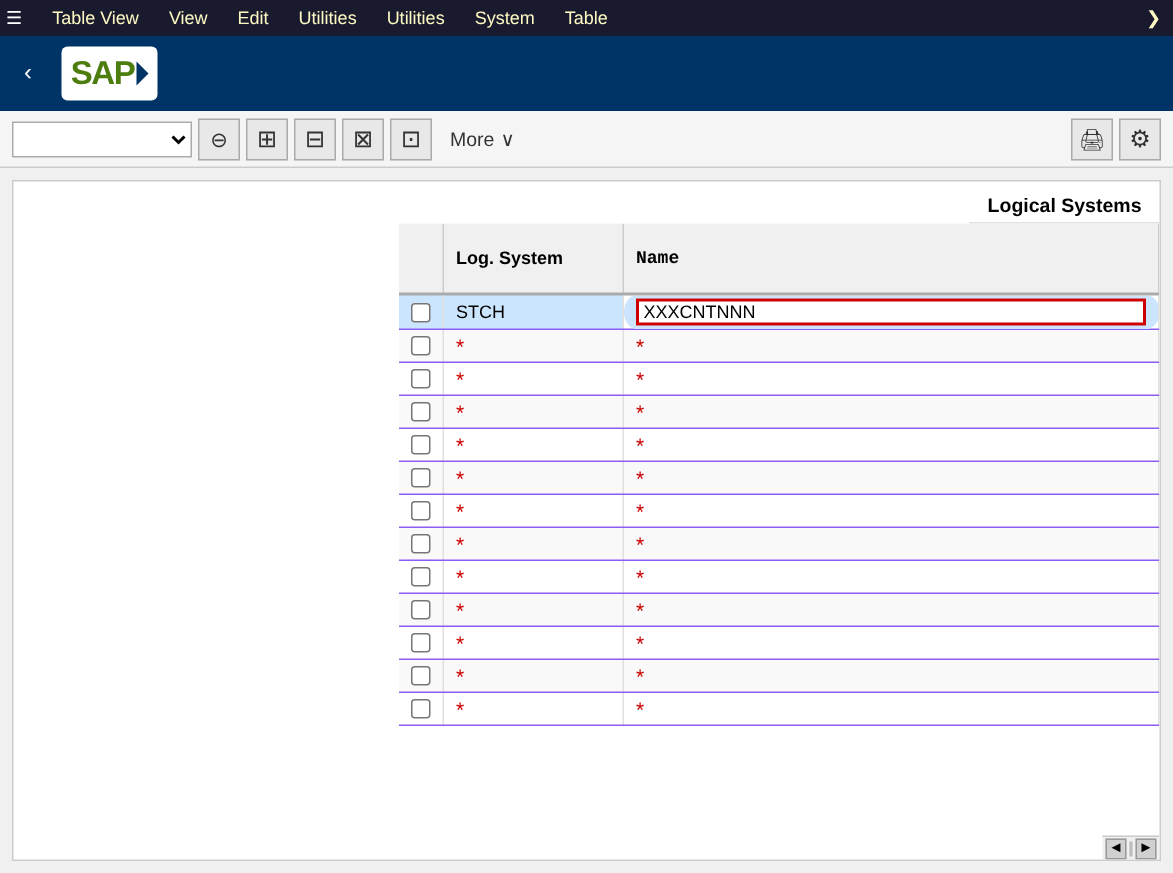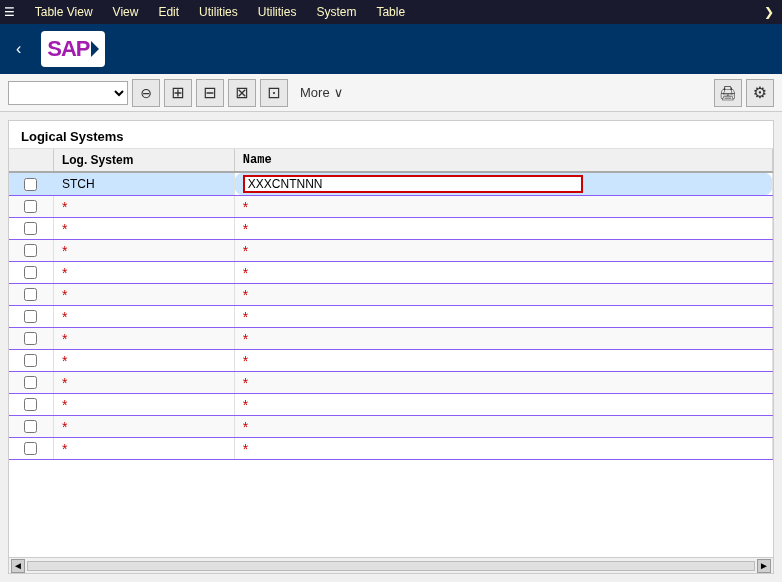--- a/index.html
+++ b/index.html
@@ -49,21 +49,21 @@
       padding: 4px 8px;
       display: flex;
       align-items: center;
       justify-content: center;
       height: 36px;
       width: 64px;
     }
     .sap-logo-text {
       font-size: 22px;
       font-weight: bold;
-      color: #a21caf;
+      color: #4d7c0f;
       letter-spacing: -1px;
     }
     .sap-logo-triangle {
       width: 0;
       height: 0;
       border-left: 8px solid #003366;
       border-top: 8px solid transparent;
       border-bottom: 8px solid transparent;
       margin-left: 2px;
     }
@@ -124,20 +124,21 @@
 
     
     .content-area {
       background: #fff;
       margin: 8px;
       border: 1px solid #ccc;
       height: calc(582px - 24px - 50px - 38px - 16px);
       overflow: hidden;
       display: flex;
       flex-direction: column;
+      align-items: flex-end;
     }
 
     .section-title {
       font-size: 13px;
       font-weight: bold;
       padding: 8px 12px 4px 12px;
       color: #000;
       border-bottom: 1px solid #e0e0e0;
     }
 
@@ -149,21 +150,21 @@
     }
     table {
       width: 100%;
       border-collapse: collapse;
       font-size: 12px;
     }
     thead tr {
       background: #f0f0f0;
     }
     th {
-      padding: 4px 8px;
+      padding: 16px 8px;
       text-align: left;
       border-right: 1px solid #ccc;
       border-bottom: 2px solid #aaa;
       font-weight: bold;
       font-size: 12px;
       white-space: nowrap;
     }
     th:first-child {
       width: 28px;
       border-right: 1px solid #ccc;

